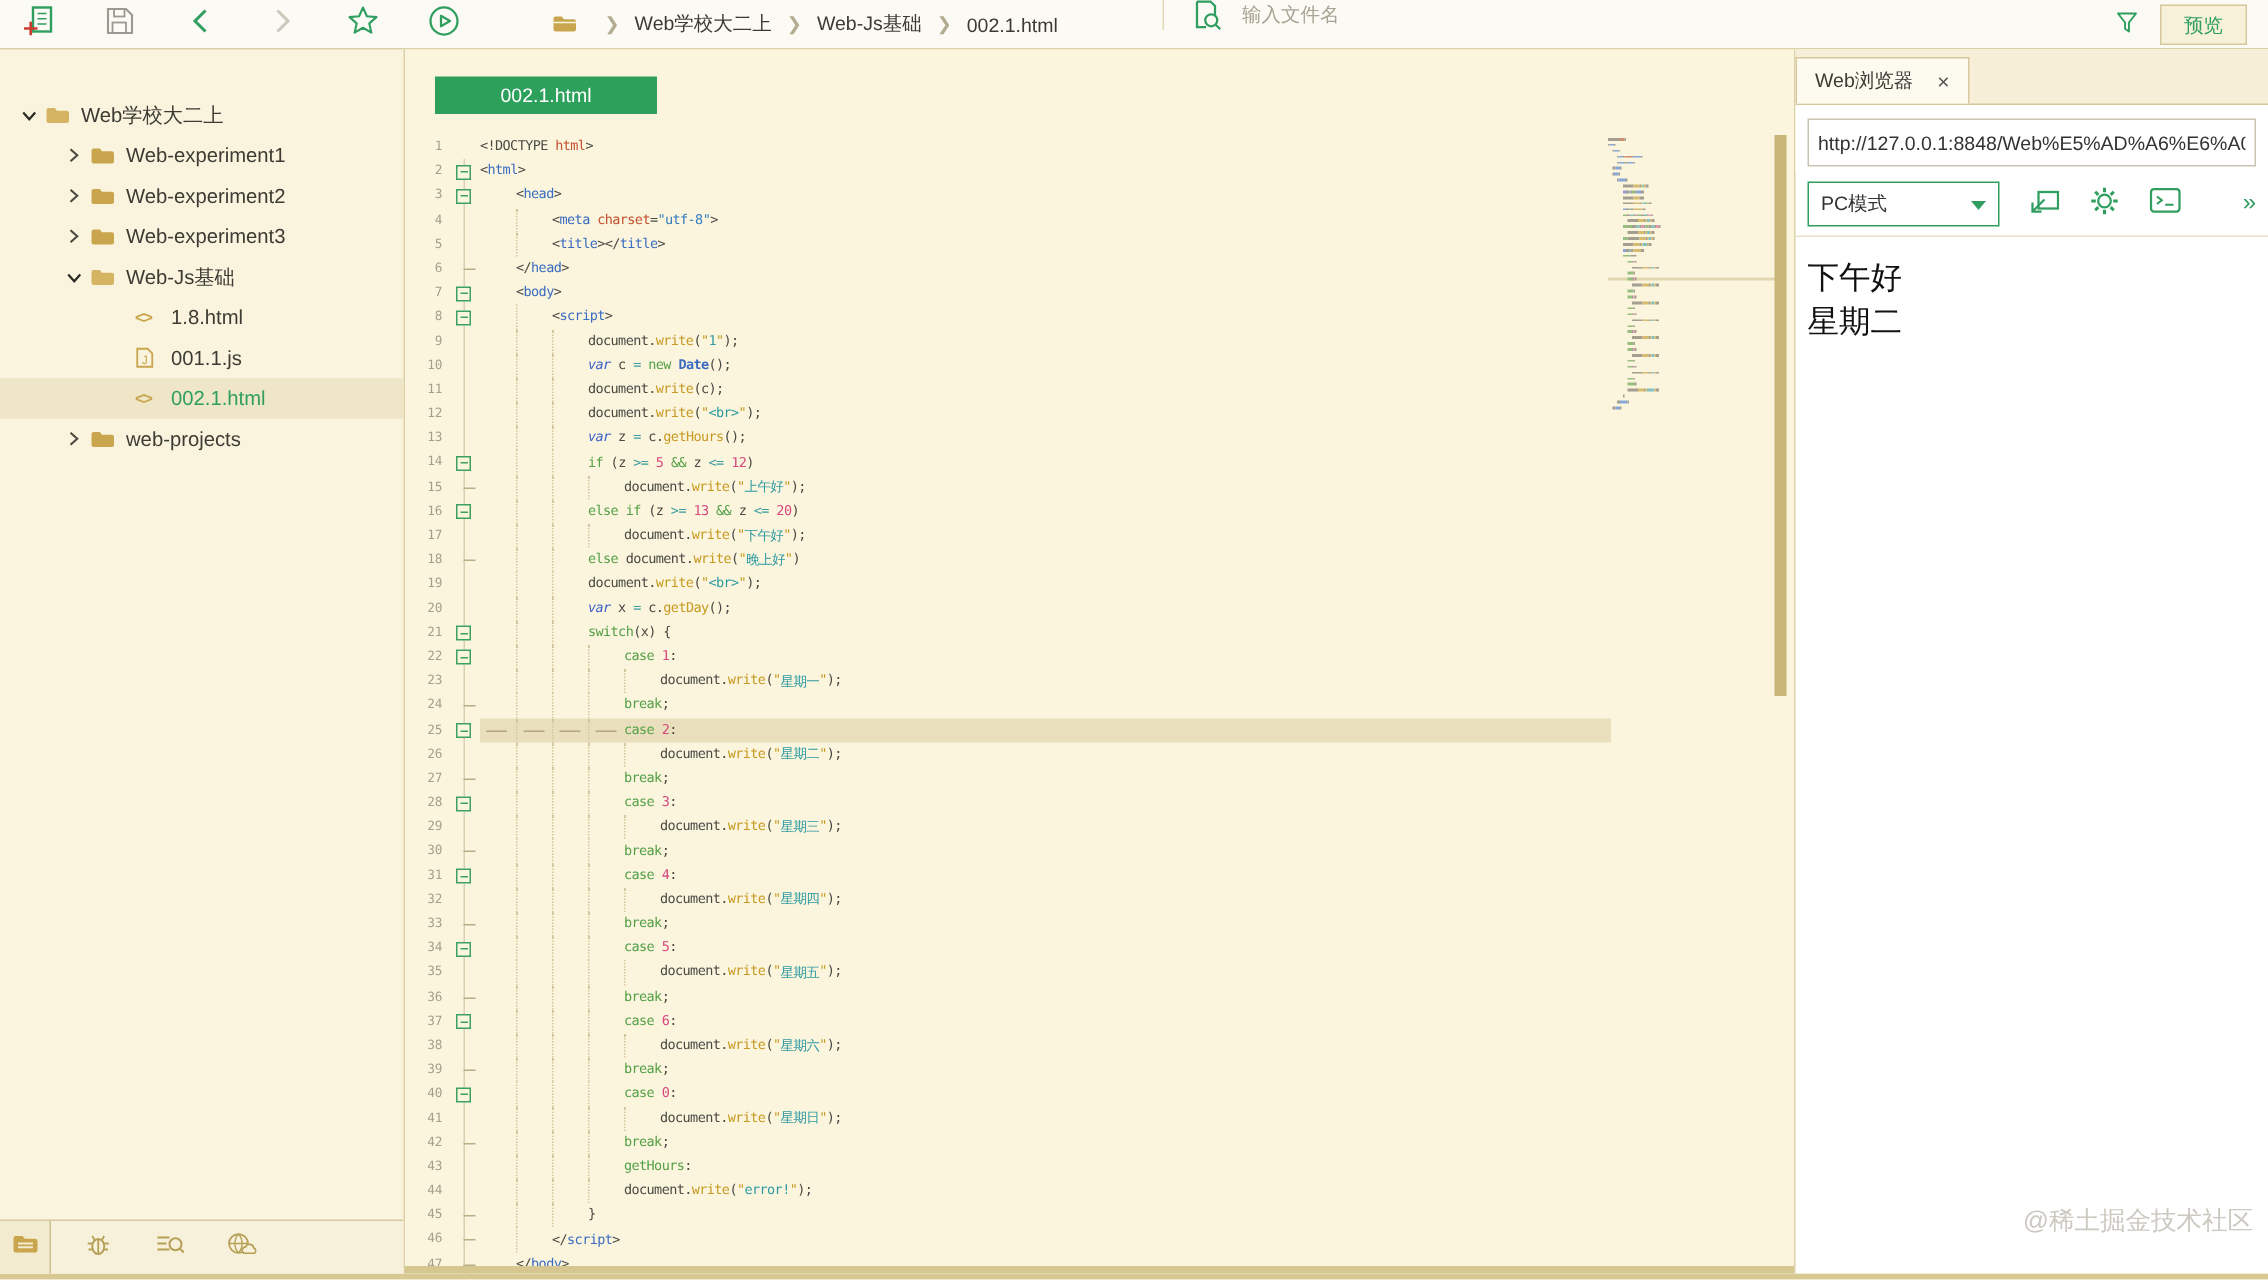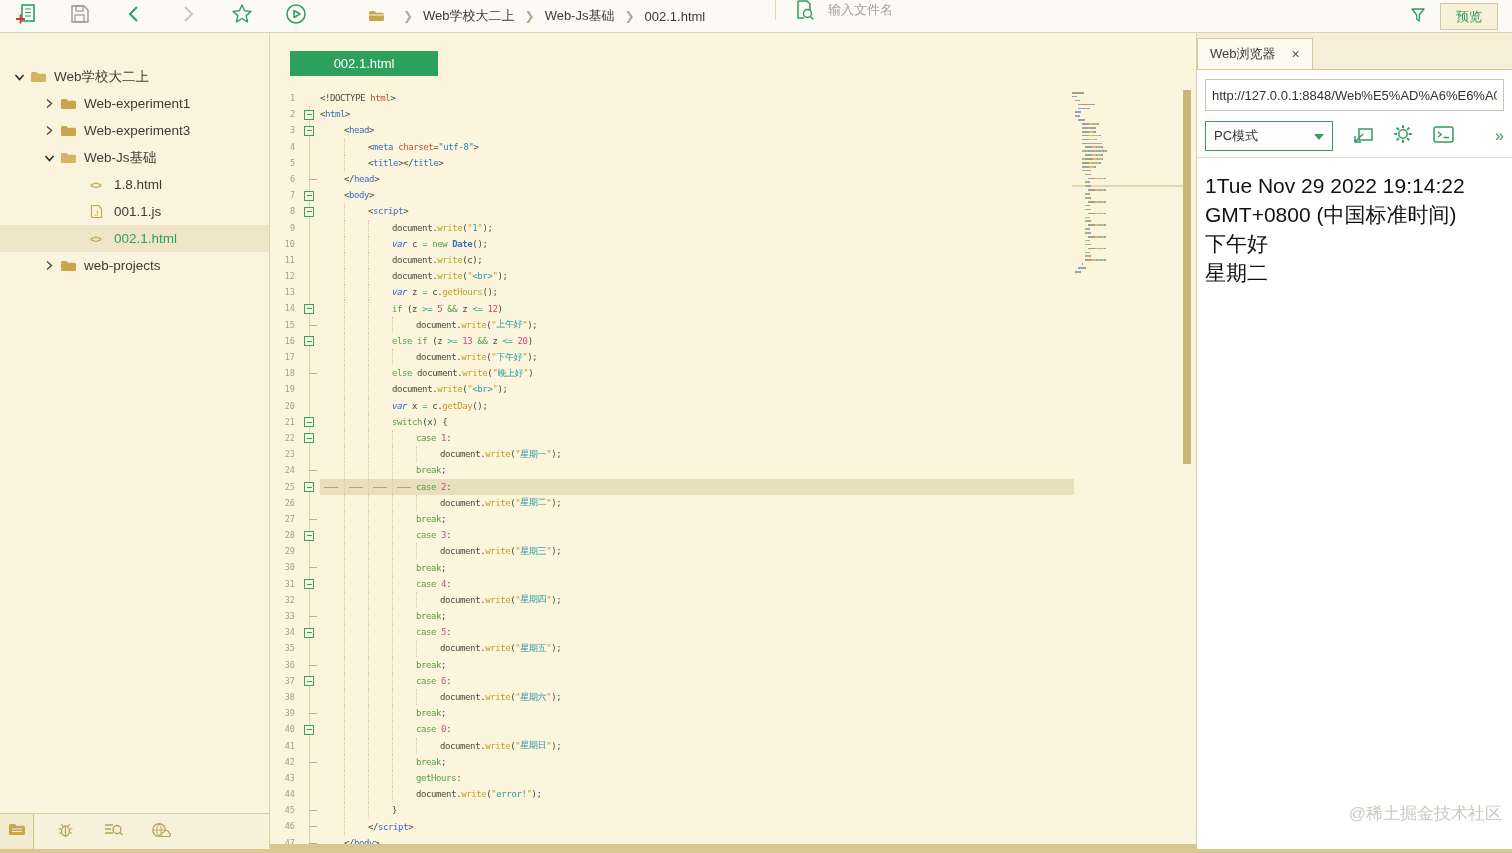--- a/index.html
+++ b/index.html
@@ -218,20 +218,33 @@
             <span class="chev">
               <svg width="10" height="11">
                 <path d="M3 1.5 L7.5 5.5 L3 9.5" stroke="#4a4a40" stroke-width="1.4" fill="none"></path>
               </svg>
             </span>
             <span class="ticon">
               <svg width="17" height="14">
                 <path d="M1 3.5 Q1 2 2.5 2 H6.5 l1.5 1.8 H14.5 Q16 3.8 16 5.3 v5.2 Q16 12 14.5 12 h-12 Q1 12 1 10.5 Z" fill="#c9a64d"></path>
               </svg>
             </span>
+            <span class="tlabel">Web-experiment2</span>
+          </div>
+          <div class="trow" style="padding-left: 38px;">
+            <span class="chev">
+              <svg width="10" height="11">
+                <path d="M3 1.5 L7.5 5.5 L3 9.5" stroke="#4a4a40" stroke-width="1.4" fill="none"></path>
+              </svg>
+            </span>
+            <span class="ticon">
+              <svg width="17" height="14">
+                <path d="M1 3.5 Q1 2 2.5 2 H6.5 l1.5 1.8 H14.5 Q16 3.8 16 5.3 v5.2 Q16 12 14.5 12 h-12 Q1 12 1 10.5 Z" fill="#c9a64d"></path>
+              </svg>
+            </span>
             <span class="tlabel">Web-experiment3</span>
           </div>
           <div class="trow" style="padding-left: 38px;">
             <span class="chev">
               <svg width="11" height="10">
                 <path d="M1.5 3 L5.5 7.5 L9.5 3" stroke="#2b2b25" stroke-width="1.5" fill="none"></path>
               </svg>
             </span>
             <span class="ticon">
               <svg width="17" height="14">
@@ -1026,20 +1039,19 @@
                 <rect x="1" y="1" width="19" height="15" rx="2" fill="none" stroke="#2f9e5f" stroke-width="1.5"></rect>
                 <path d="M5 6 l3.2 2.5 L5 11 M10.5 11.5 h5.5" stroke="#2f9e5f" stroke-width="1.4" fill="none"></path>
               </svg>
           </span>
         </div>
         <div class="more">
           <span>»</span>
         </div>
       </div>
       <div class="bcontent" id="bout">
-          <p>1Tue Nov 29 2022 19:14:22 GMT+0800 (中国标准时间)</p>
           <p>下午好</p>
           <p>星期二</p>
         </div>
       <div class="watermark">@稀土掘金技术社区</div>
     </div>
   </div>
 </div>
 
 </body></html>

